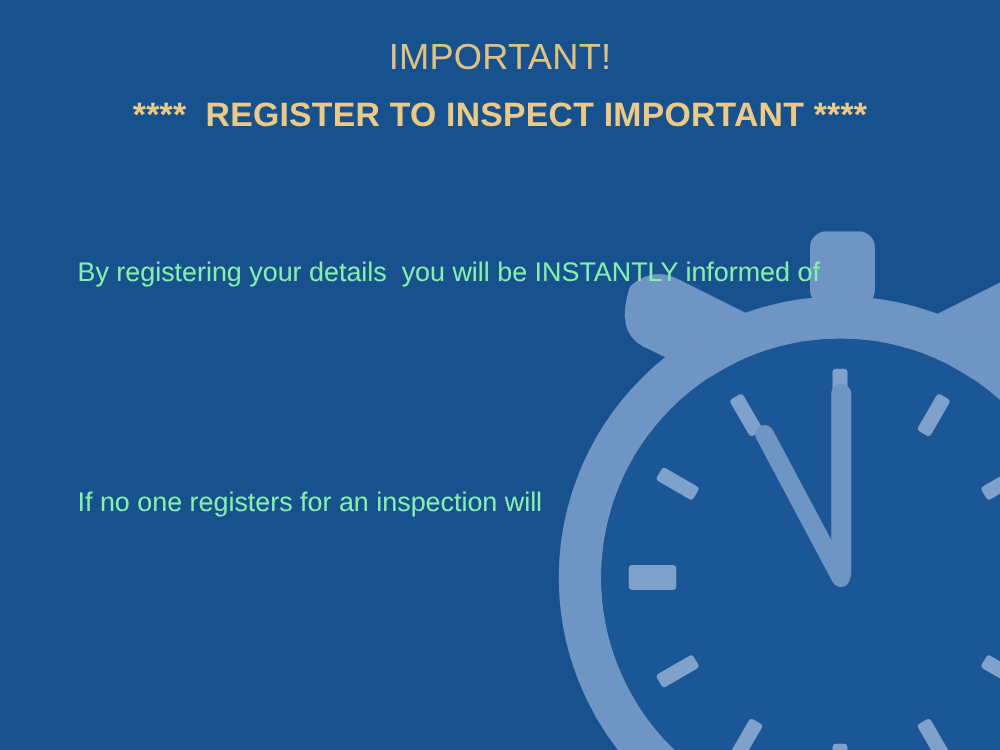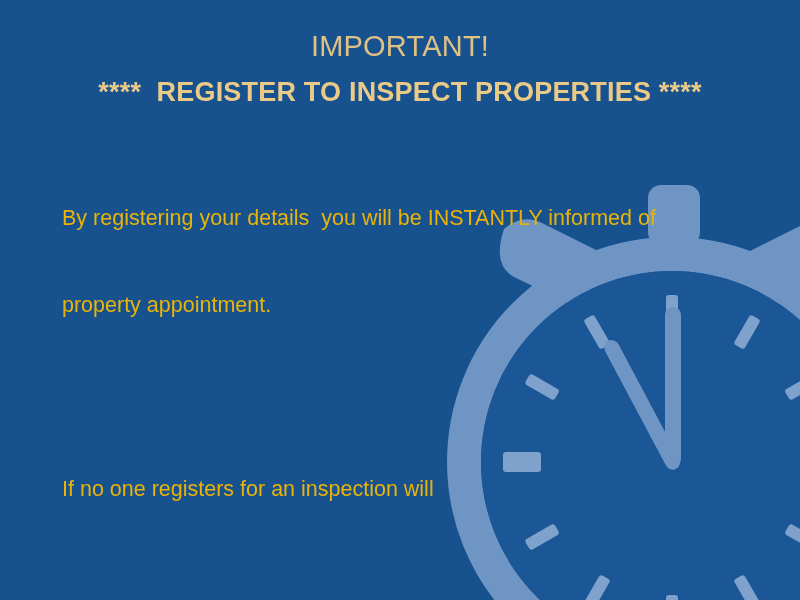--- a/index.html
+++ b/index.html
@@ -57,21 +57,21 @@
   }
 
   
   #body-block {
     position: absolute;
     left: 62px;
     top: 146px;
     width: 660px;
   }
   .para {
-    color: #eab308;
+    color: #86efac;
     font-size: 21.5px;
     font-weight: 400;
     line-height: 29px;
     white-space: pre;
   }
   #para-registering { margin: 0; }
   #para-noone { margin: 39px 0 0 0; }
 </style>
 </head>
 <body>
@@ -122,28 +122,27 @@
       <rect x="236" y="110" width="12" height="34" rx="3" transform="rotate(330 242 277)"></rect>
     </g>
 
     <rect x="235" y="122" width="16" height="160" rx="8" fill="#6F95C4"></rect>
 
     <rect x="235" y="140" width="15" height="145" rx="8" fill="#6F95C4" transform="rotate(-28 242 277)"></rect>
   </svg>
 
   <div id="header-block">
     <div id="title-important">IMPORTANT!</div>
-    <div id="title-register">****  REGISTER TO INSPECT PROPERTIES ****</div>
+    <div id="title-register">****  REGISTER TO INSPECT IMPORTANT ****</div>
   </div>
 
   <div id="body-block">
 
     <div id="para-registering" class="para">
       <div>By registering your details  you will be INSTANTLY informed of</div>
-      <div>property appointment.</div>
     </div>
 
     <div id="para-noone" class="para">
       <div>If no one registers for an inspection will</div>
       
     </div>
 
   </div>
 </div>
 

